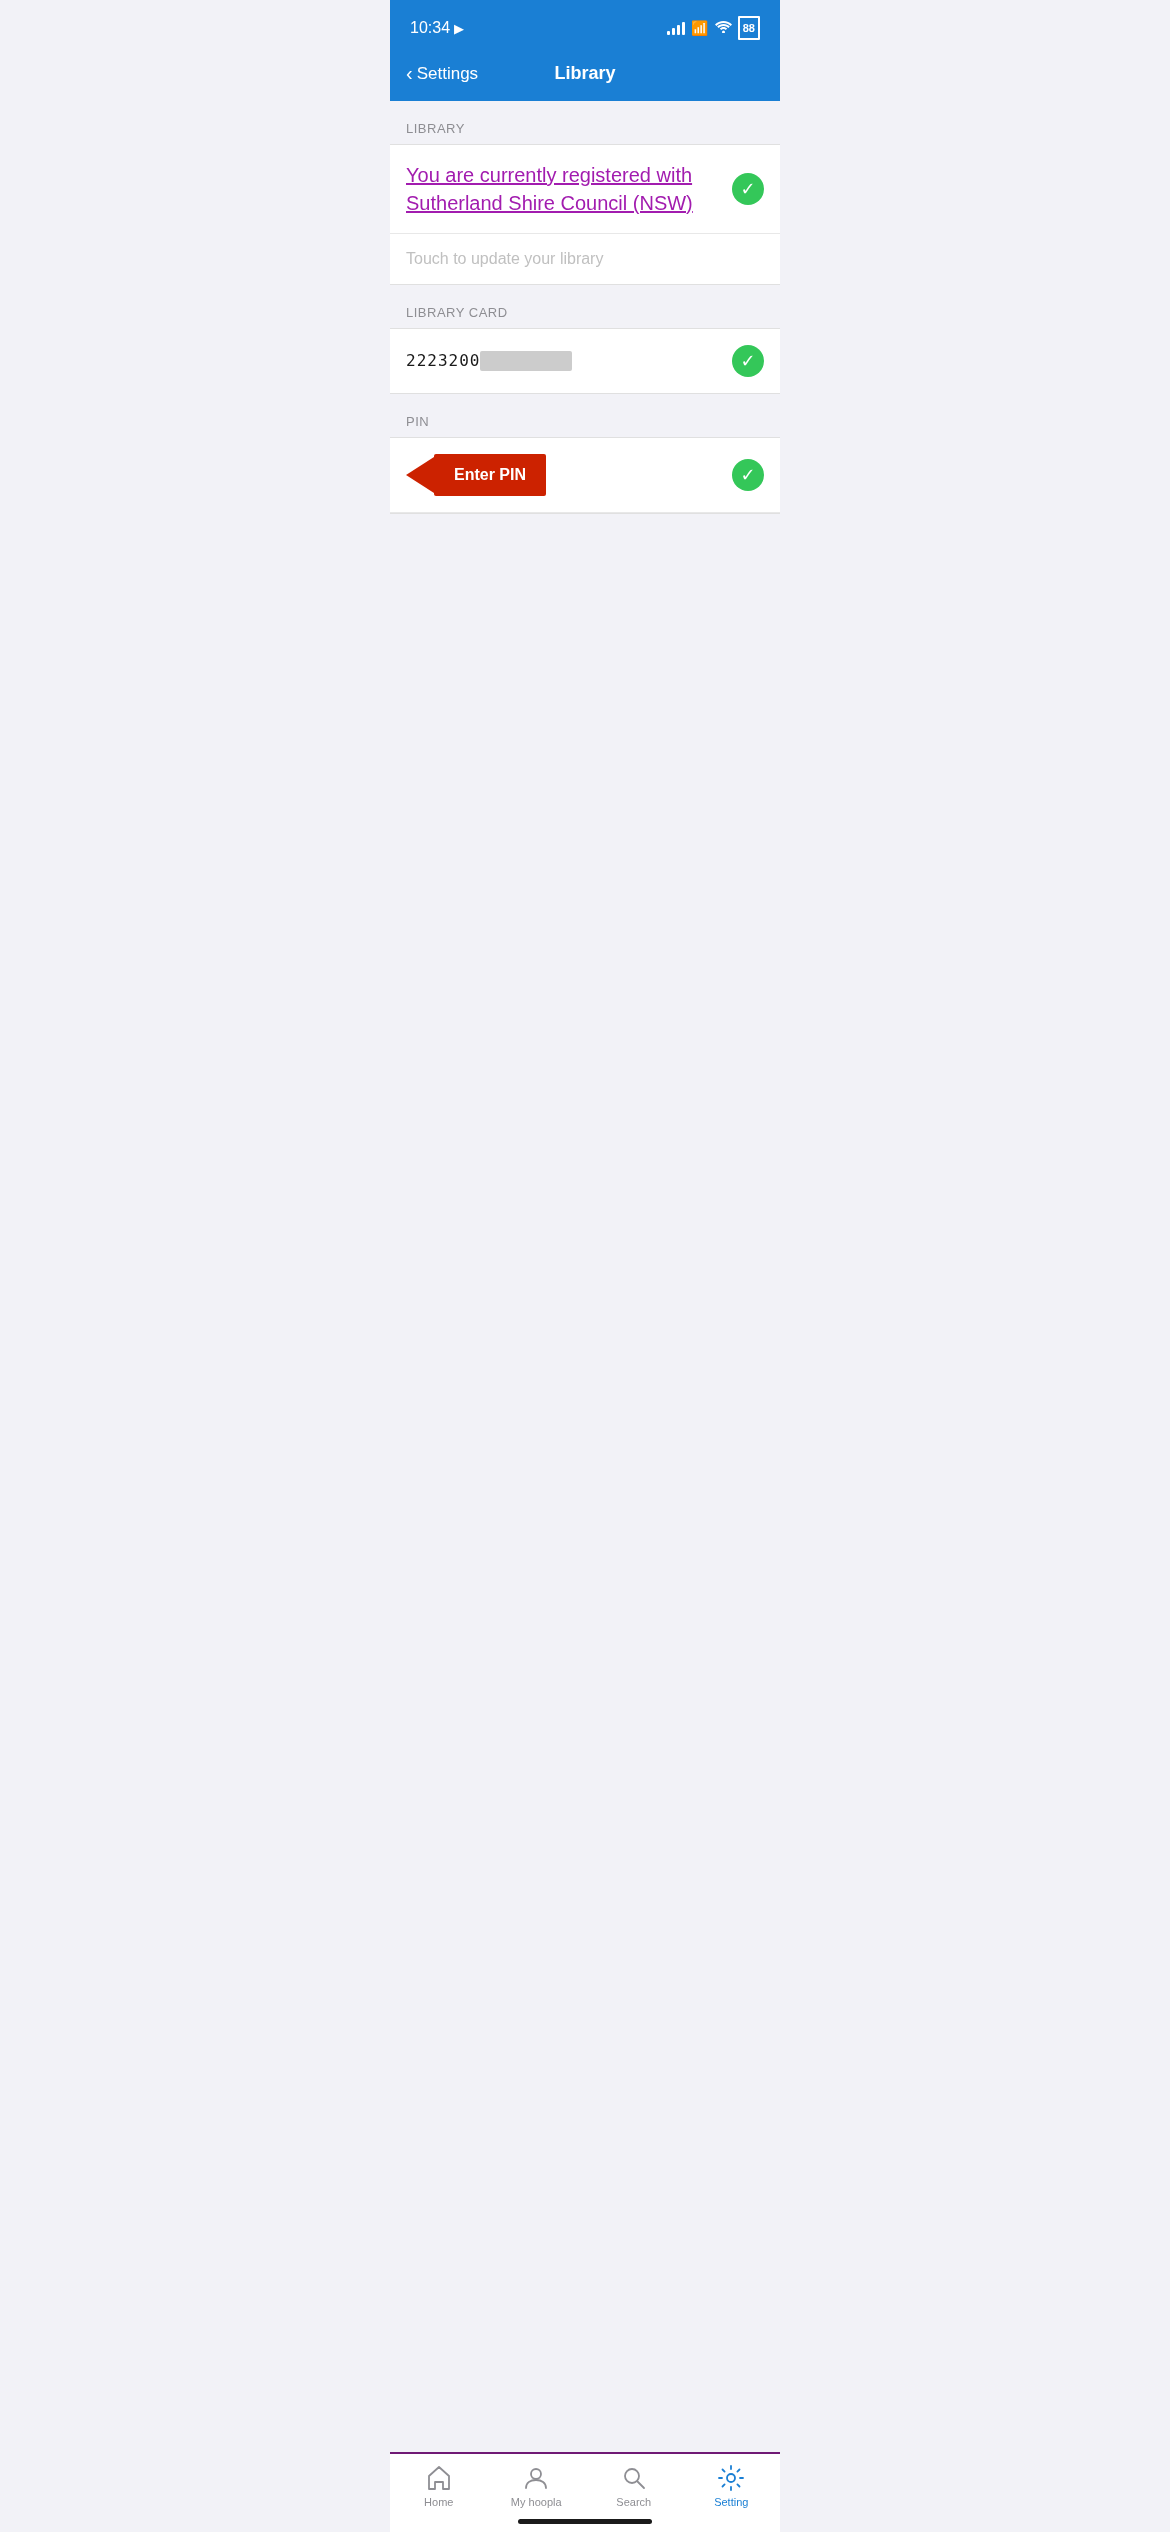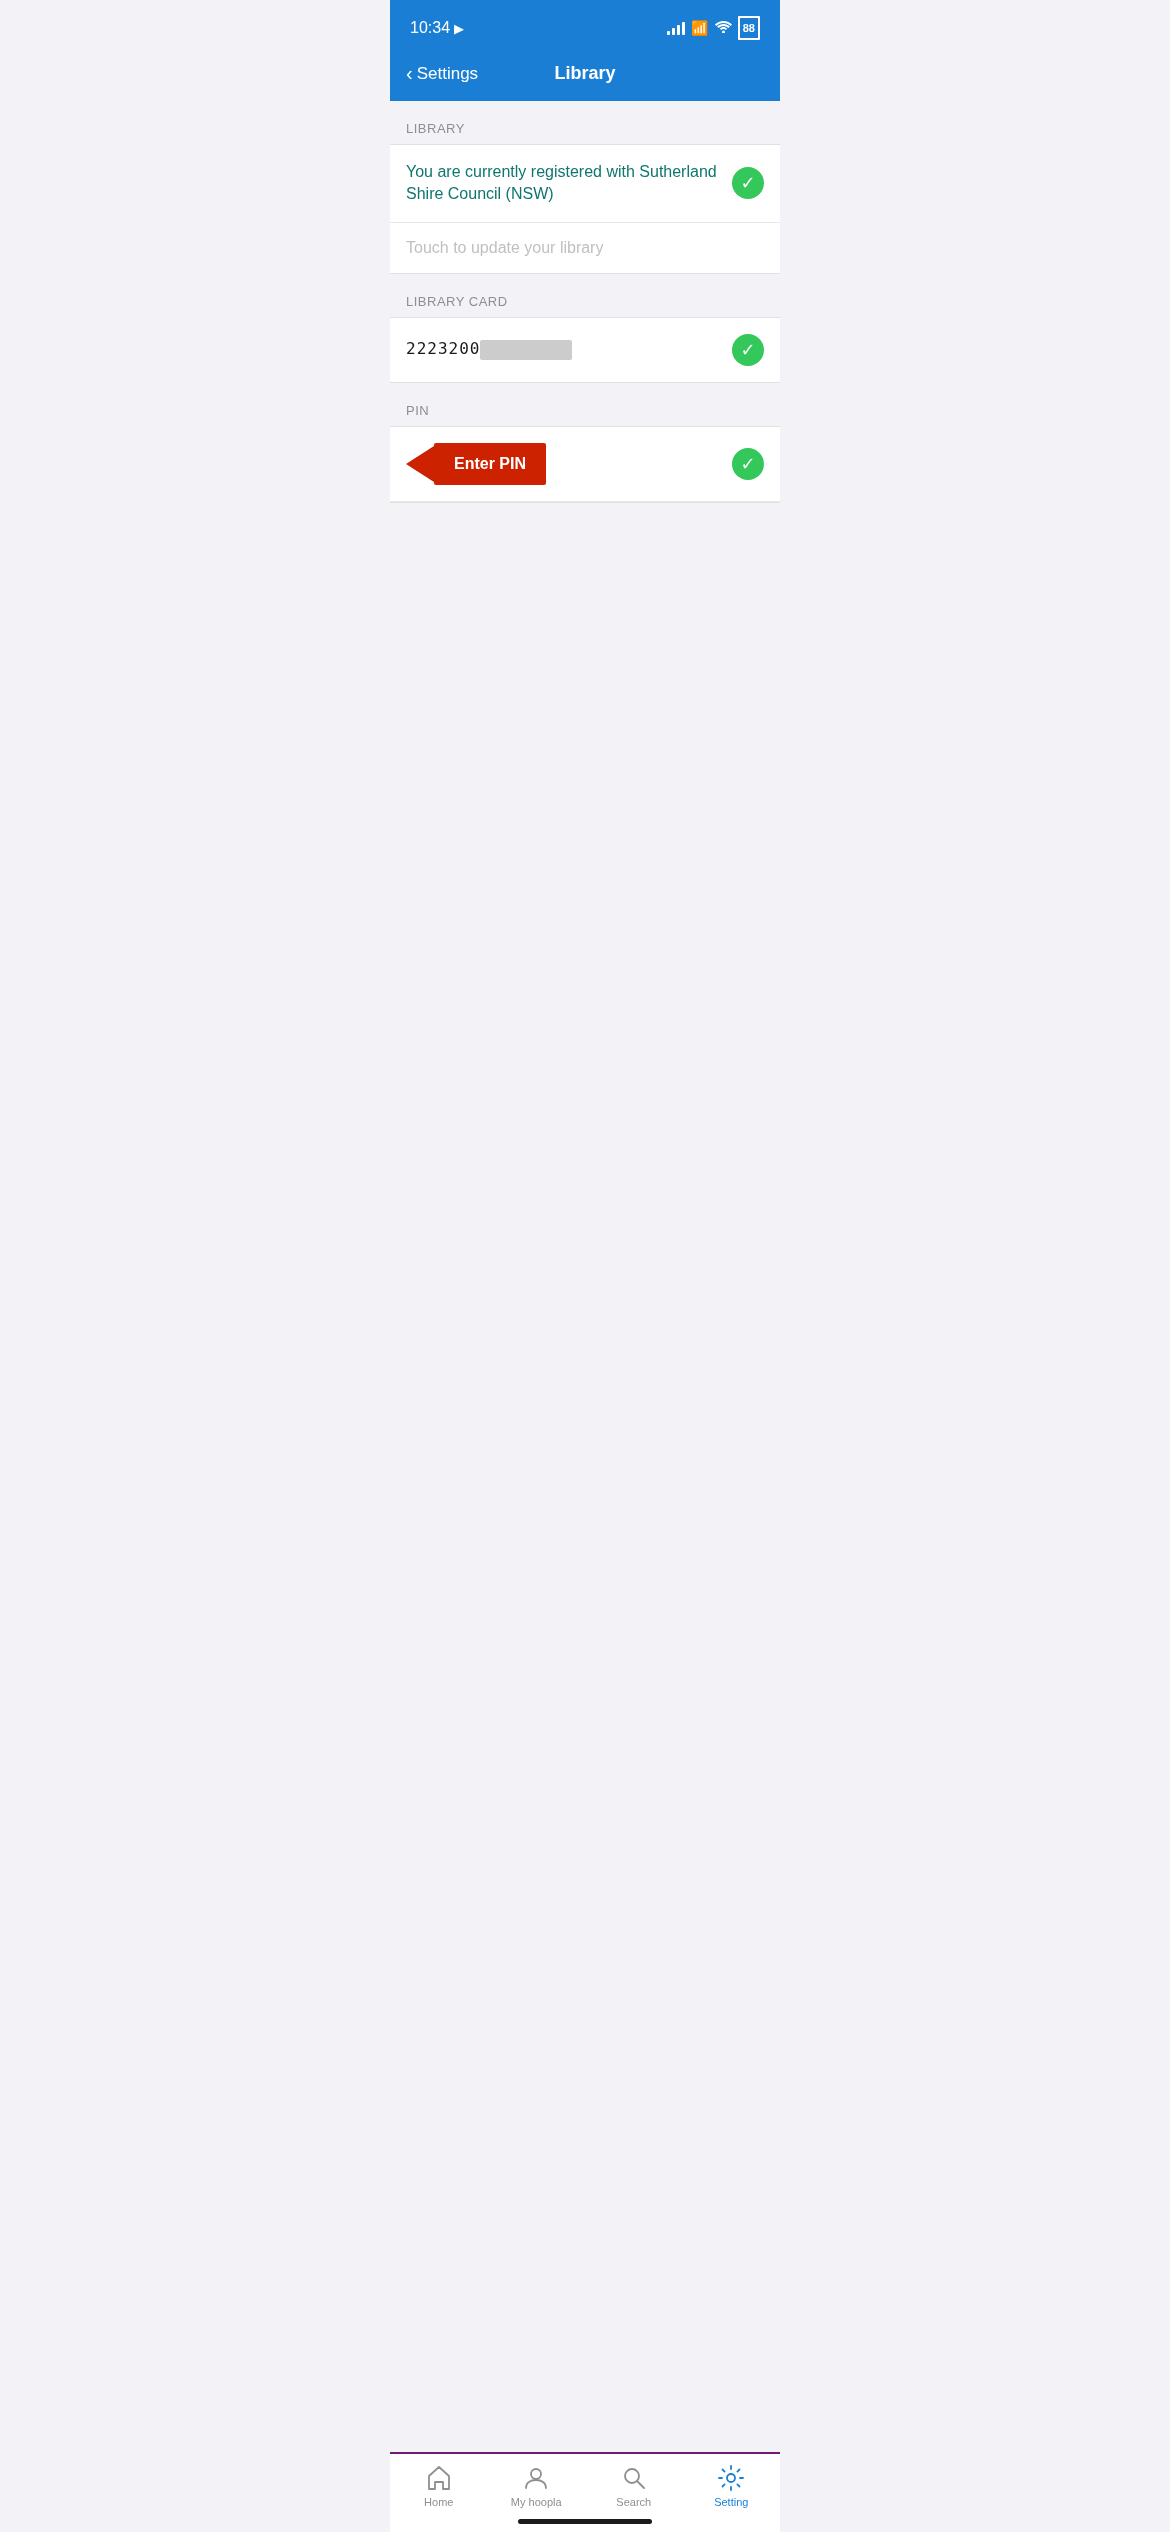--- a/index.html
+++ b/index.html
@@ -128,24 +128,25 @@
       padding: 16px;
       border-bottom: 1px solid #e8e8e8;
       background: white;
     }
 
     .card-row:last-child {
       border-bottom: none;
     }
 
     .card-row-text {
-      font-size: 16px;
-      color: #0f766e;
+      font-size: 20px;
+      color: #a21caf;
       line-height: 1.4;
       flex: 1;
+      text-decoration: underline;
     }
 
     .card-row-placeholder {
       font-size: 16px;
       color: #c0c0c0;
     }
 
     .check-icon {
       width: 32px;
       height: 32px;

